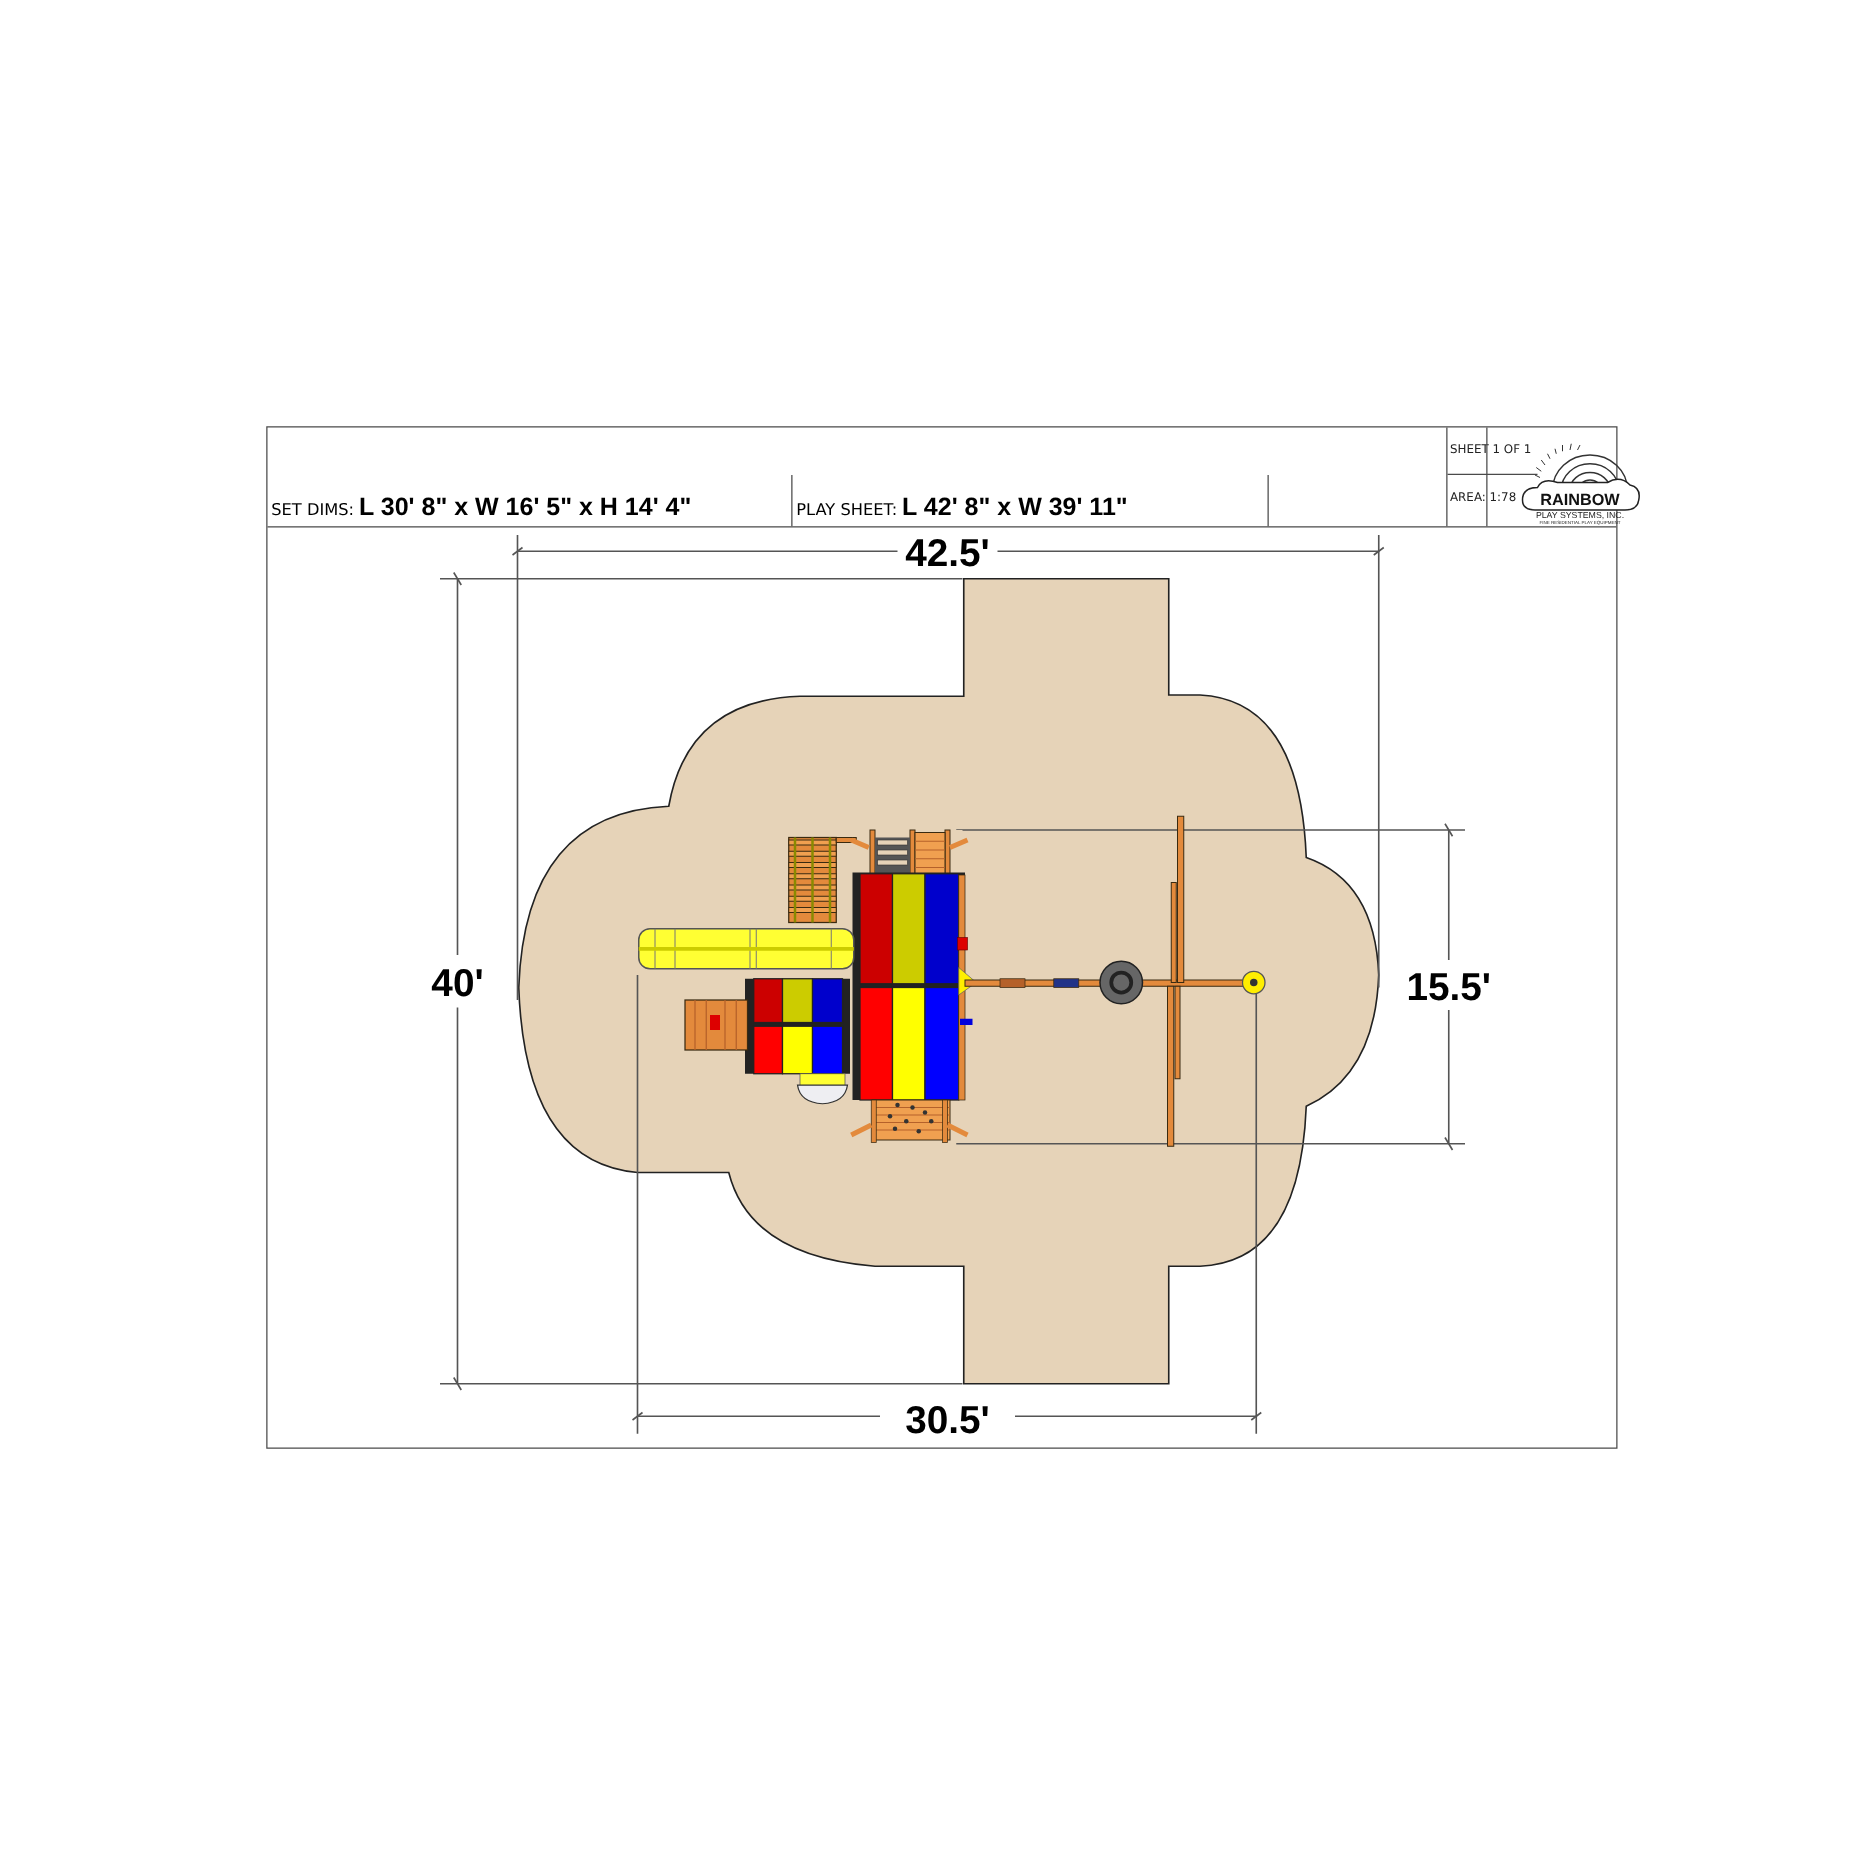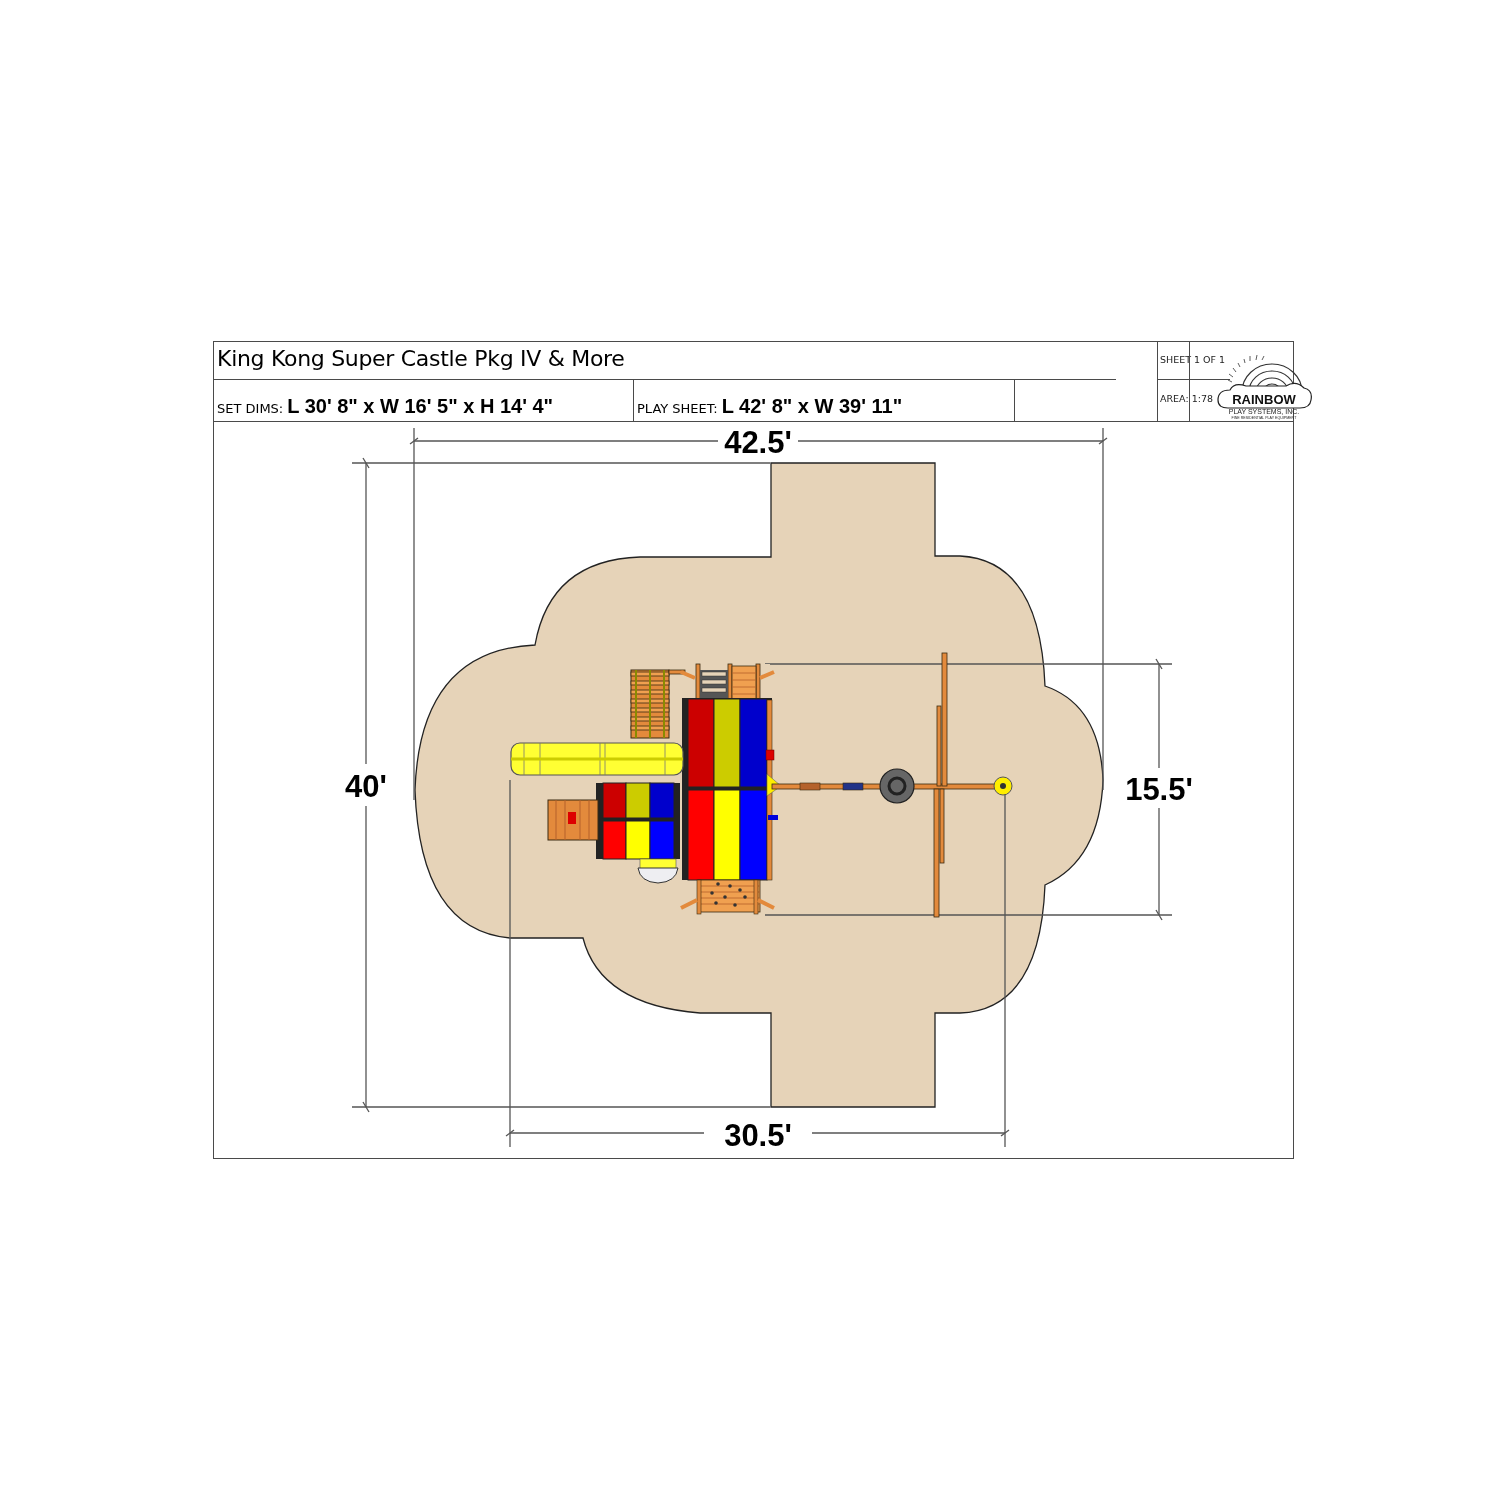--- a/index.html
+++ b/index.html
@@ -19,23 +19,20 @@
     .logo-cell { position: absolute; left: 975px; top: 0; width: 105px; height: 79px; border-left: 1px solid #4a4a4a; box-sizing: border-box; padding-left: 22px; }
     .header-bottom { position: absolute; left: 0; top: 79px; width: 1079px; height: 0; border-top: 1px solid #4a4a4a; }
     svg.drawing { position: absolute; left: 0; top: 0; }
     .dim-text { font-family: "Liberation Sans", sans-serif; font-weight: bold; font-size: 31px; fill: #000; }
   </style>
 </head>
 <body>
 
 <div class="sheet">
 
-  <div class="title-row">
-    <span class="title">King Kong Super Castle Pkg IV &amp; More</span>
-  </div>
   <div class="dims-row">
     <div class="cell" style="left:0;width:420px;">
       <span class="dim-line">
         <span class="lbl-small">SET DIMS:</span>
         <span class="lbl-big">L 30' 8" x W 16' 5" x H 14' 4"</span>
       </span>
     </div>
     <div class="cell" style="left:420px;width:381px;">
       <span class="dim-line">
         <span class="lbl-small">PLAY SHEET:</span>

